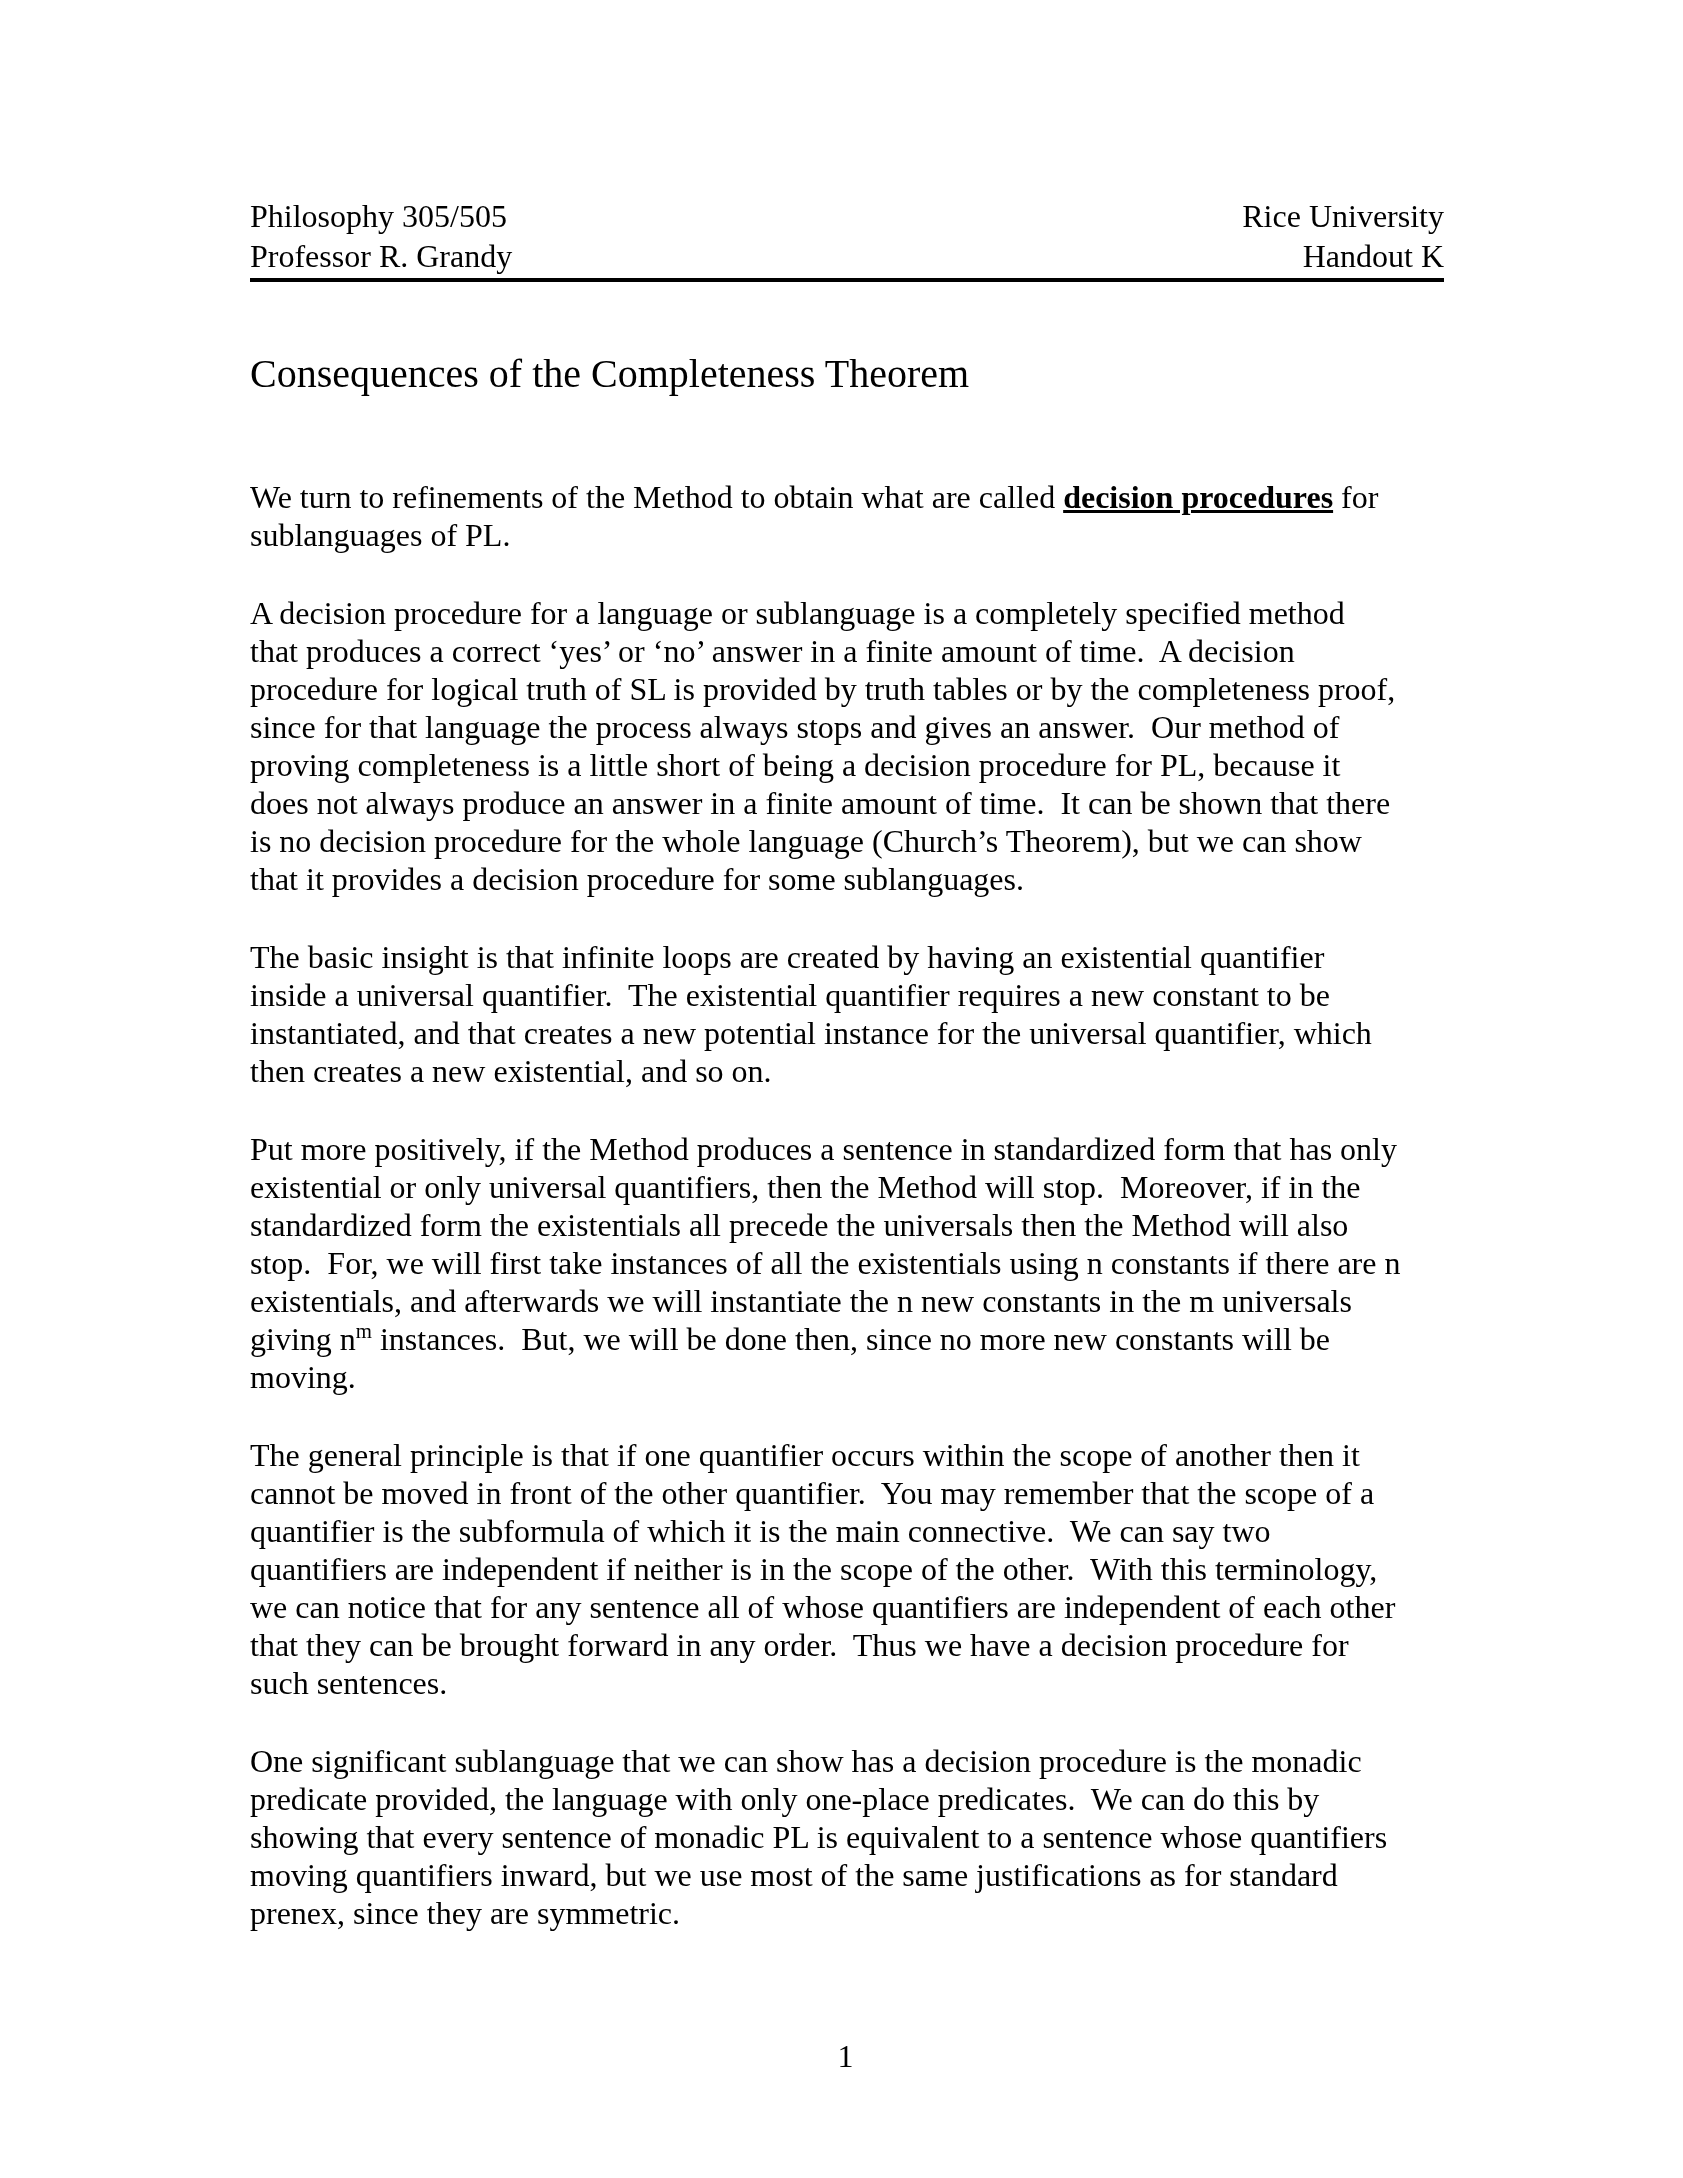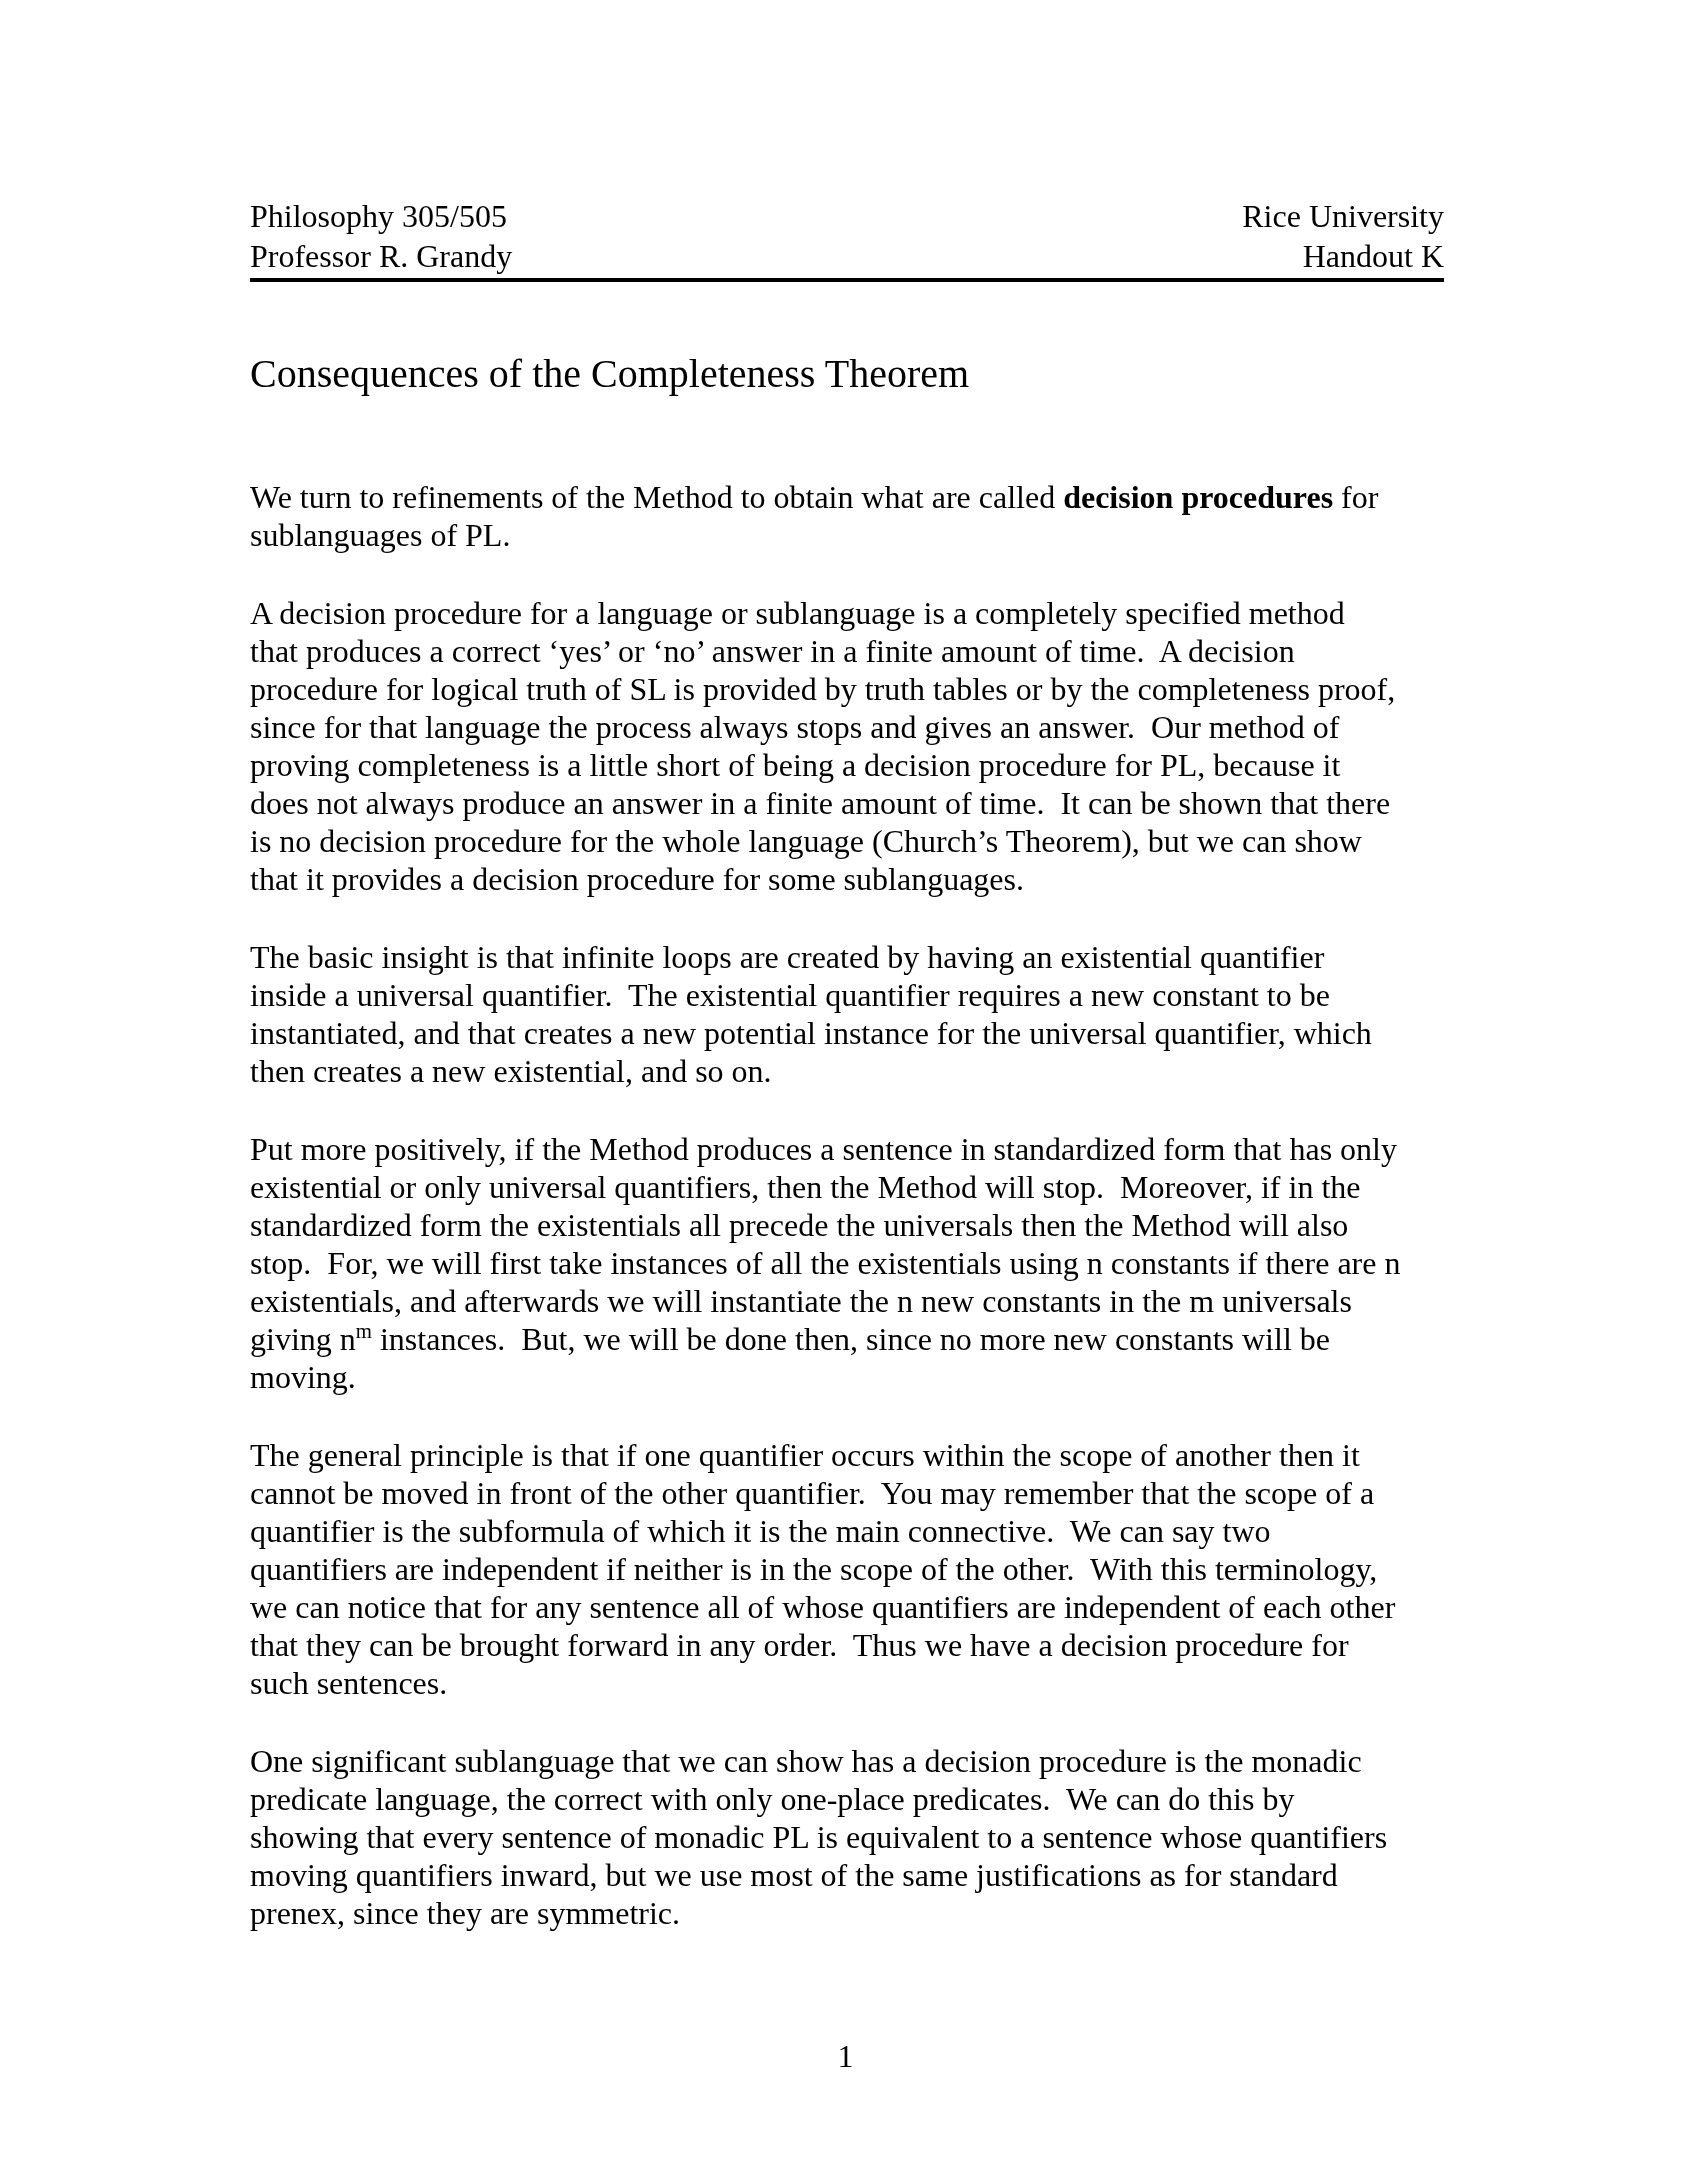--- a/index.html
+++ b/index.html
@@ -45,21 +45,21 @@
   }
   .para {
     font-size: 32px;
     line-height: 38px;
     margin: 0 0 40px 0;
   }
   .line {
     display: block;
     white-space: pre;
   }
-  .para strong { font-weight: bold; }
+  .para strong { font-weight: bold; text-decoration: underline; }
   .para sup {
     font-size: 0.65em;
     line-height: 0;
     vertical-align: super;
   }
   .page-number {
     position: absolute;
     top: 2037px;
     left: 0;
     width: 1683px;
@@ -121,21 +121,21 @@
         <span class="line"><span>The general principle is that if one quantifier occurs within the scope of another then it</span></span>
         <span class="line"><span>cannot be moved in front of the other quantifier.  You may remember that the scope of a</span></span>
         <span class="line"><span>quantifier is the subformula of which it is the main connective.  We can say two</span></span>
         <span class="line"><span>quantifiers are independent if neither is in the scope of the other.  With this terminology,</span></span>
         <span class="line"><span>we can notice that for any sentence all of whose quantifiers are independent of each other</span></span>
         <span class="line"><span>that they can be brought forward in any order.  Thus we have a decision procedure for</span></span>
         <span class="line"><span>such sentences.</span></span>
       </p>
       <p class="para">
         <span class="line"><span>One significant sublanguage that we can show has a decision procedure is the monadic</span></span>
-        <span class="line"><span>predicate language, the correct with only one-place predicates.  We can do this by</span></span>
+        <span class="line"><span>predicate provided, the language with only one-place predicates.  We can do this by</span></span>
         <span class="line"><span>showing that every sentence of monadic PL is equivalent to a sentence whose quantifiers</span></span>
         <span class="line"><span>moving quantifiers inward, but we use most of the same justifications as for standard</span></span>
         <span class="line"><span>prenex, since they are symmetric.</span></span>
       </p>
     </div>
 
   <div class="page-number">1</div>
 
 </div>
 

